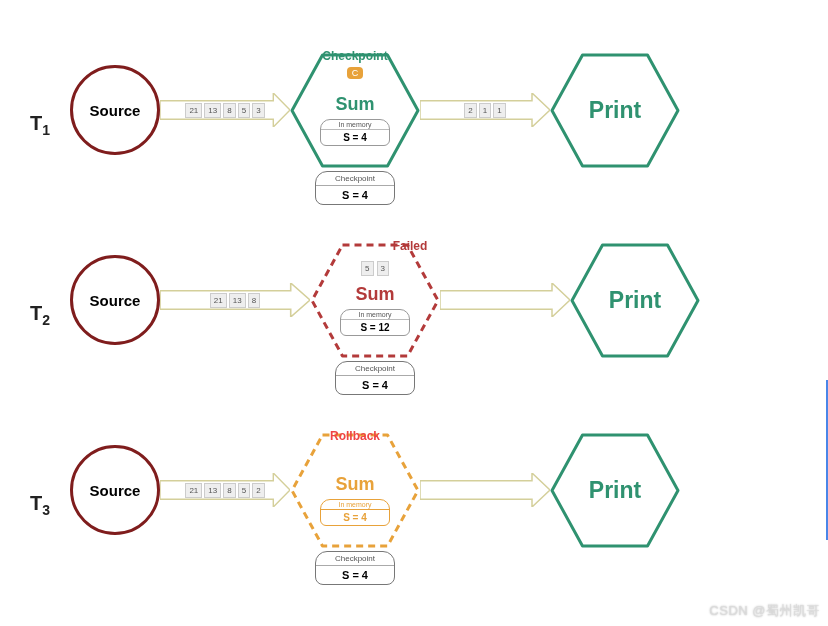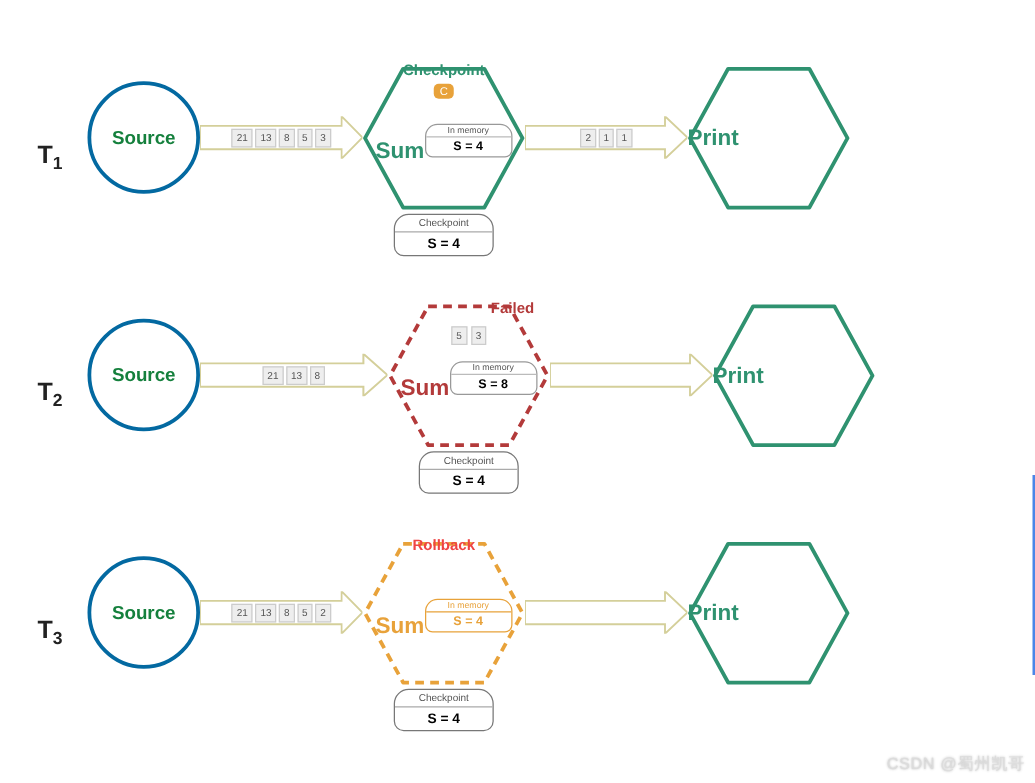--- a/index.html
+++ b/index.html
@@ -23,26 +23,26 @@
     font-weight: bold;
     font-size: 20px;
     width: 40px;
     color: #222;
     margin-top: 30px;
   }
   .tlabel sub { font-size: 14px; }
   .circle {
     width: 90px;
     height: 90px;
-    border: 3px solid #0369a1;
+    border: 3px solid #7f1d1d;
     border-radius: 50%;
     display: flex;
     align-items: center;
     justify-content: center;
-    color: #15803d;
+    color: #000000;
     font-weight: 600;
     font-size: 15px;
     flex-shrink: 0;
   }
   .arrow {
     position: relative;
     height: 34px;
     flex-shrink: 0;
     display: flex;
     align-items: center;
@@ -59,21 +59,21 @@
     min-width: 12px;
     text-align: center;
     color: #555;
   }
   .hex {
     width: 130px;
     height: 115px;
     flex-shrink: 0;
     position: relative;
     display: flex;
-    flex-direction: row;
+    flex-direction: column;
     align-items: center;
     justify-content: center;
   }
   .hex-border {
     position:absolute; inset:0;
   }
   .hex-title {
     font-weight: 600;
     font-size: 18px;
     margin-top: 20px;
@@ -110,25 +110,25 @@
   .cp {
     border: 1.5px solid #777;
     border-radius: 12px 12px 8px 8px;
     text-align:center;
     background:#fff;
   }
   .cp .ltop { font-size: 8px; color:#555; border-bottom:1px solid #aaa; padding:2px 0;}
   .cp .lbot { font-size: 11px; font-weight:bold; padding:3px 0;}
   .phex {
     width: 130px; height: 115px; flex-shrink:0;
-    display:flex; align-items:center; justify-content:flex-start;
+    display:flex; align-items:center; justify-content:center;
     position:relative;
     color: #2f9270;
     font-weight:600;
-    font-size:18px;
+    font-size:23px;
   }
   .watermark {
     position: absolute;
     right: 8px;
     bottom: 6px;
     font-size: 13px;
     color: rgba(220,220,220,0.9);
     text-shadow: 0 0 2px rgba(0,0,0,0.3);
     letter-spacing: 0.5px;
     margin-left: 16px;
@@ -212,21 +212,21 @@
     <path d="M32.5 2 L97.5 2 L128 57.5 L97.5 113 L32.5 113 L2 57.5 Z" fill="none" stroke="#b33a3a" stroke-width="3" stroke-dasharray="7 5" stroke-linejoin="round"></path>
   </svg></div>
         <div class="label-above" style="color: rgb(179, 58, 58); margin-left: 35px;">Failed</div>
         <div class="smalltoks">
           <div class="tok">5</div>
           <div class="tok">3</div>
         </div>
         <div class="hex-title" style="color: rgb(179, 58, 58);">Sum</div>
         <div class="mem">
           <div class="ltop">In memory</div>
-    <div class="lbot">S = 8</div>
+    <div class="lbot">S = 12</div>
         </div>
         <div class="cp-wrap">
           <div class="cp">
     <div class="ltop">Checkpoint</div>
     <div class="lbot">S = 4</div>
   </div>
         </div>
       </div>
       <div class="arrow" style="width: 130px;">
         <svg viewBox="0 0 130 34" preserveAspectRatio="none">

